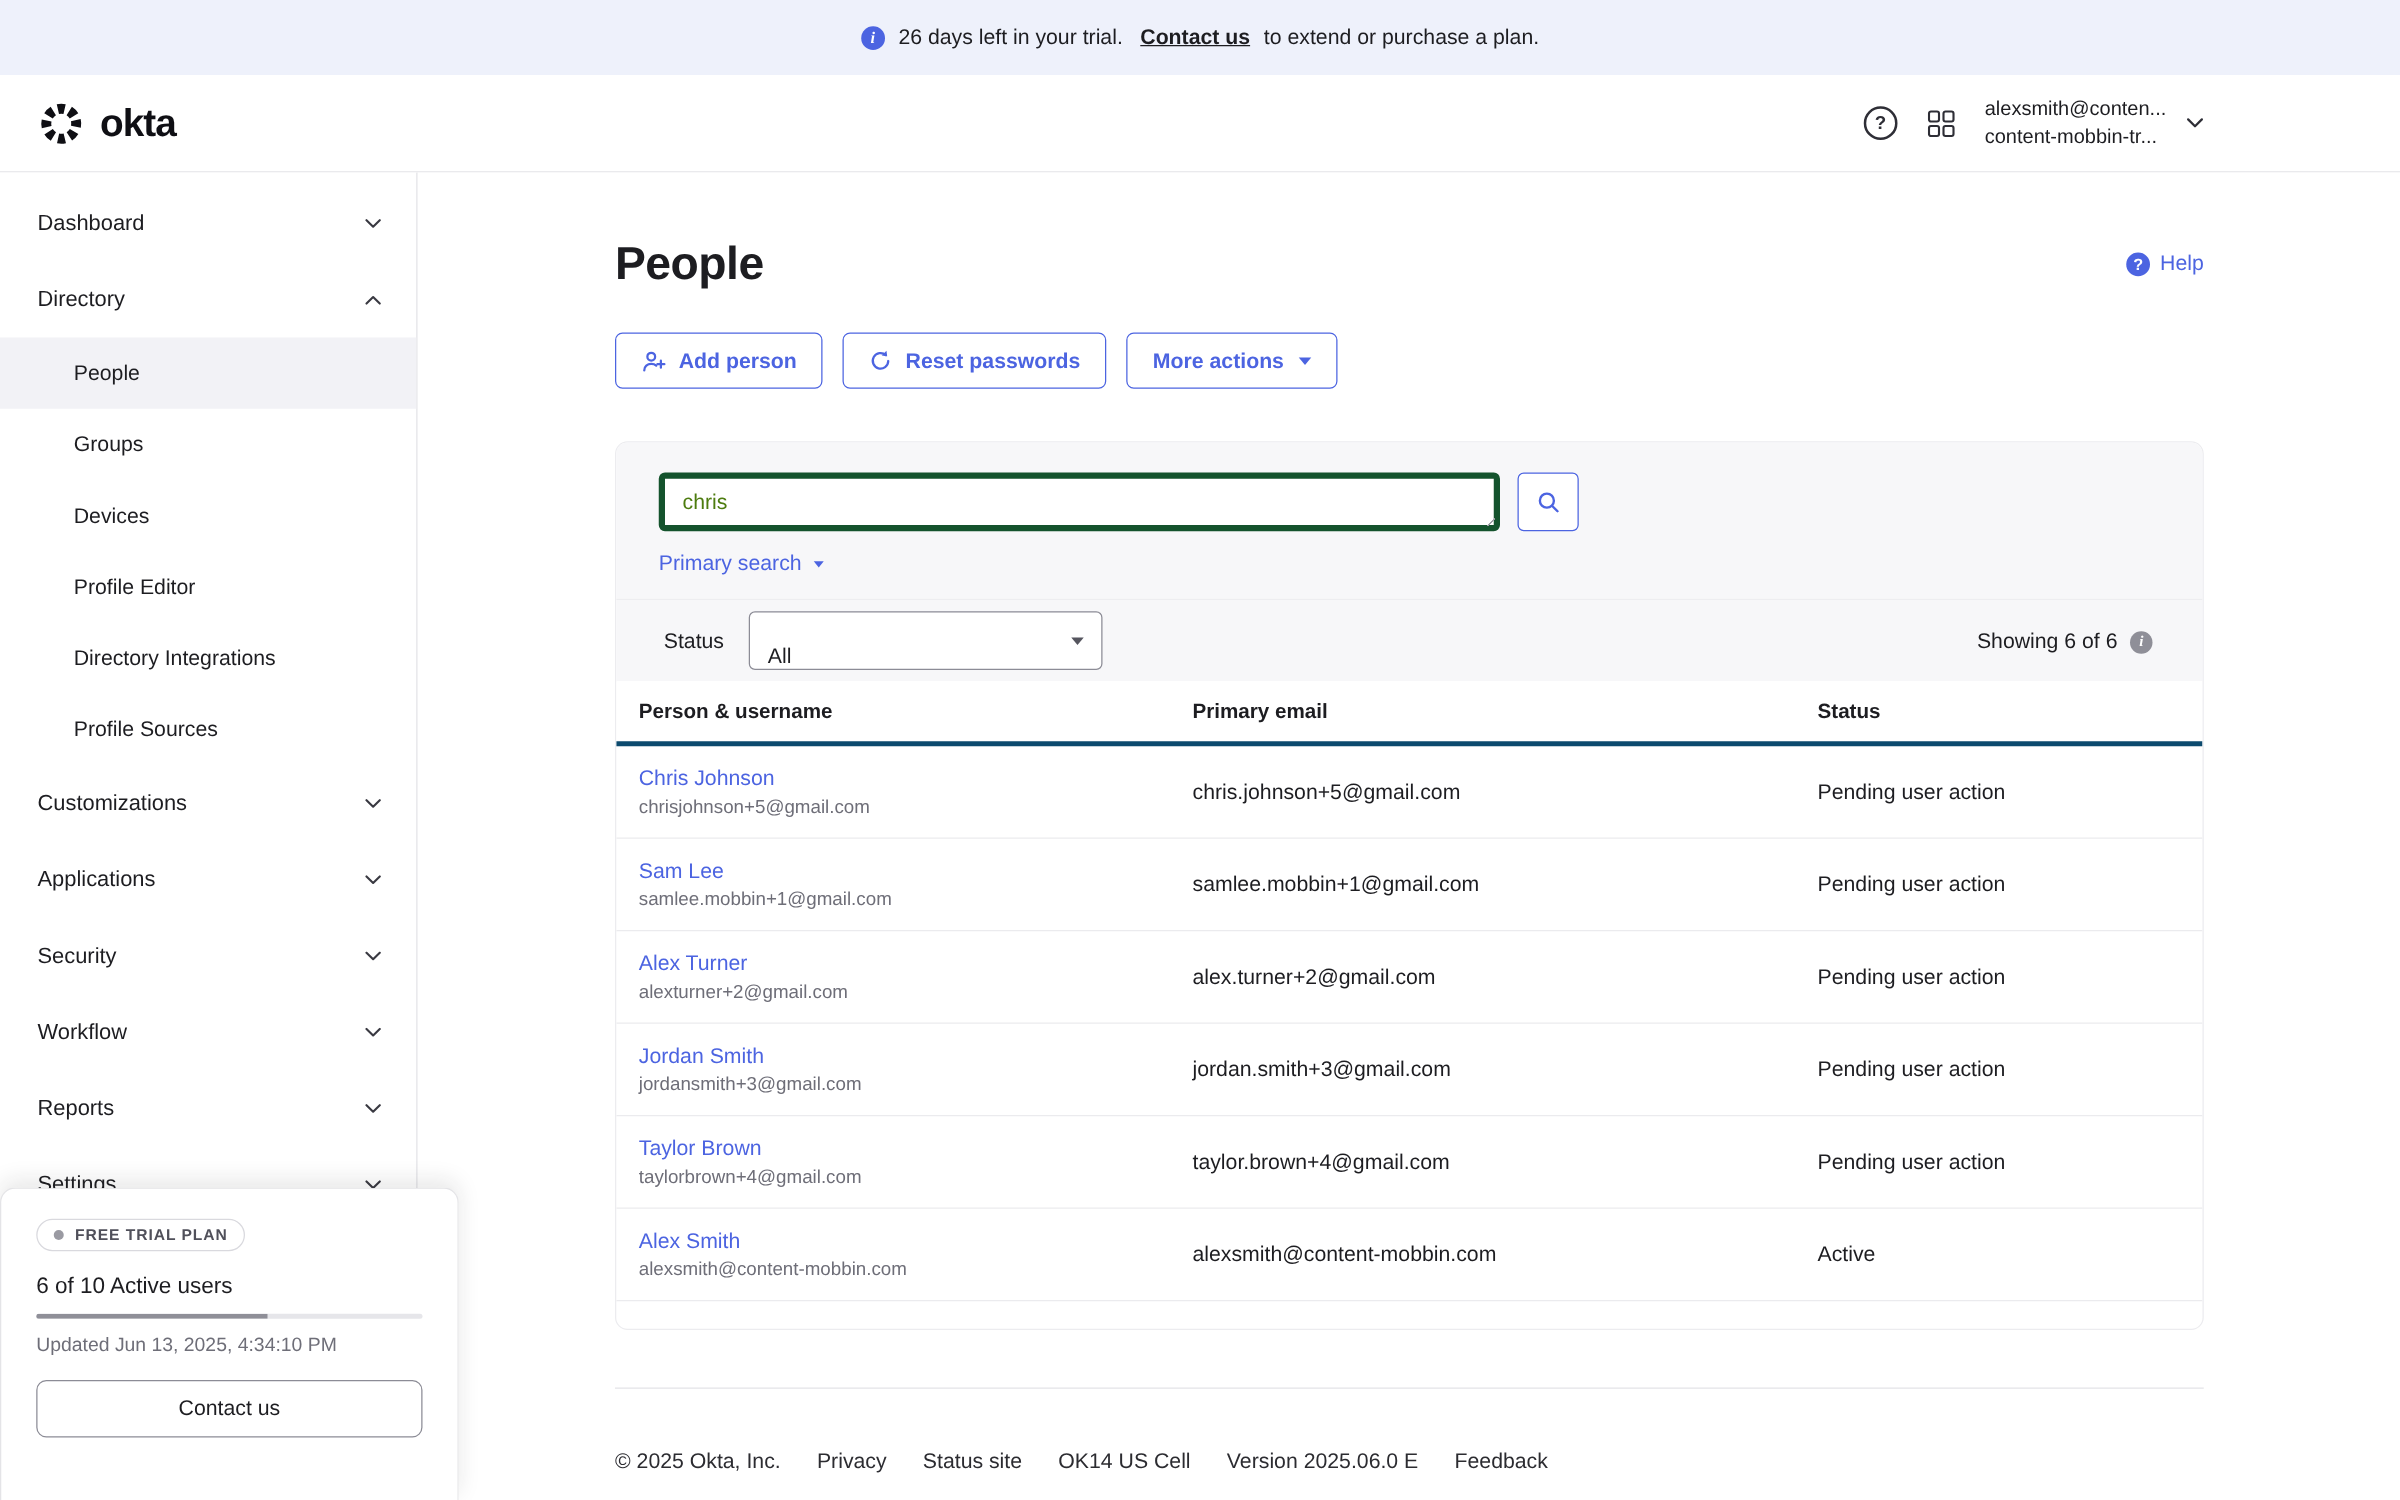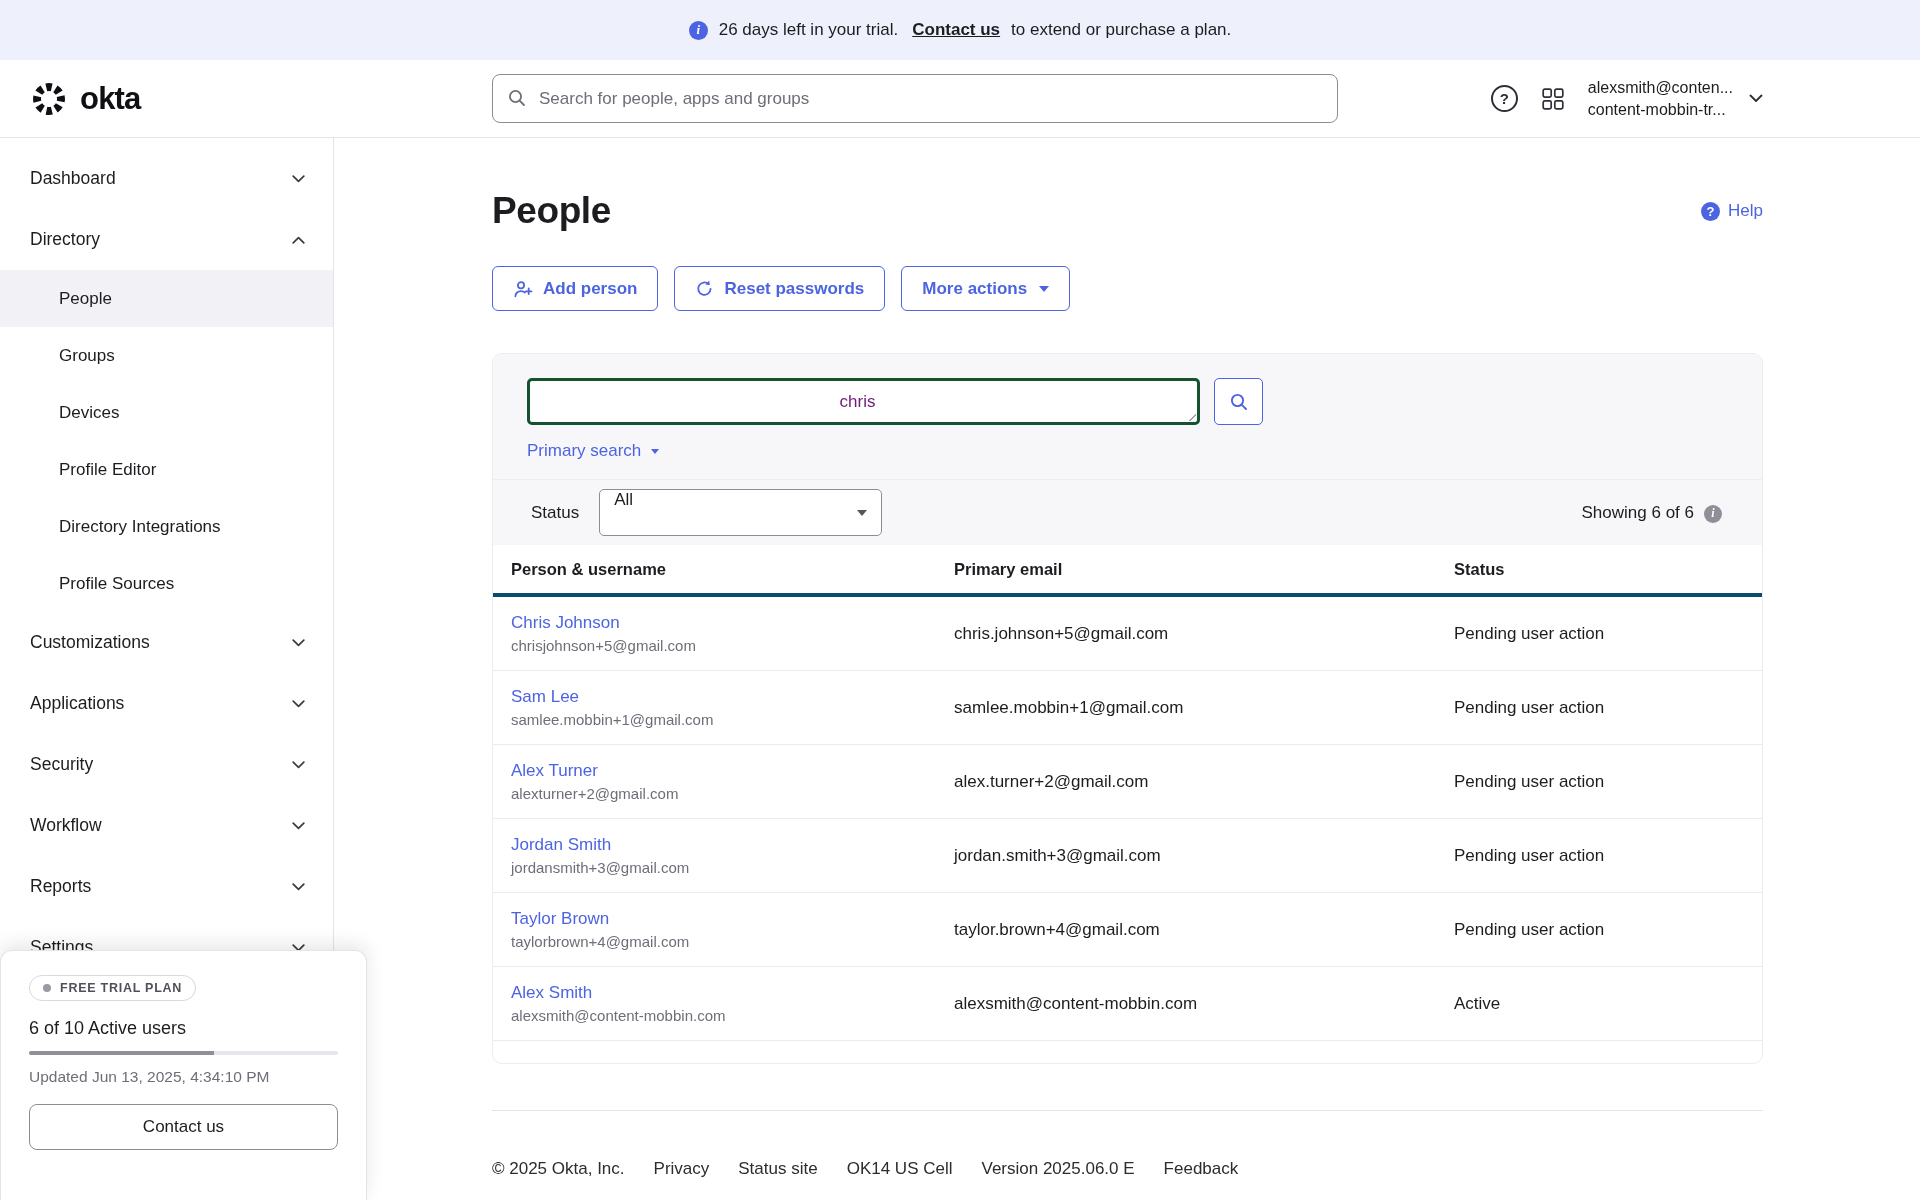--- a/index.html
+++ b/index.html
@@ -121,23 +121,23 @@
     width: 0; height: 0; border-left: 5px solid transparent; border-right: 5px solid transparent;
     border-top: 6px solid #4c64e1; display: inline-block; margin-left: 2px;
   }
   
   .card { margin-top: 42px; border: 1px solid #ececef; border-radius: 10px; overflow: hidden; background: #fff; }
   .filter-area { background: #f7f7f9; padding: 24px 30px 18px 34px; }
   .search-row { display: flex; gap: 14px; align-items: flex-start; }
   .search-box { position: relative; width: 673px; height: 47px; }
   .search-box input {
     width: 100%; height: 100%;
-    border: 3px solid #14532d; border-radius: 5px;
-    padding: 0 26px 0 14px; font-size: 17px; color: #701a75;
-    font-family: "Liberation Sans", sans-serif; outline: none; background: #fff; text-align: center;
+    border: 5px solid #14532d; border-radius: 5px;
+    padding: 0 26px 0 14px; font-size: 17px; color: #4d7c0f;
+    font-family: "Liberation Sans", sans-serif; outline: none; background: #fff;
   }
   .search-box::after {
     content: ""; position: absolute; right: 4px; bottom: 4px; width: 10px; height: 10px;
     background: repeating-linear-gradient(135deg, #a0a0a8 0 1.5px, transparent 1.5px 4.5px);
     clip-path: polygon(100% 0, 100% 100%, 0 100%);
   }
   .search-btn {
     width: 49px; height: 47px; background: #fff;
     border: 1px solid #4c64e1; border-radius: 5px;
     display: flex; align-items: center; justify-content: center; cursor: pointer;
@@ -145,21 +145,21 @@
   .advanced { margin-top: 16px; display: inline-flex; align-items: center; gap: 8px; color: #4c64e1; font-size: 17px; font-weight: 500; cursor: pointer; }
   .advanced .caret-down { border-top-width: 5px; border-left-width: 4.5px; border-right-width: 4.5px; }
   .status-row {
     background: #f7f7f9; border-top: 1px solid #ededf0;
     height: 66px; display: flex; align-items: center; padding: 0 40px 0 38px;
   }
   .status-label { margin-right: 20px; font-size: 17px; }
   .select {
     position: relative; width: 283px; height: 47px;
     background: #fff; border: 1px solid #8c8c96; border-radius: 5px;
-    display: flex; align-items: flex-start; padding: 0 40px 0 14px;
+    display: flex; align-items: flex-end; padding: 0 40px 0 14px;
     font-size: 17px; cursor: pointer;
   }
   .select-caret {
     position: absolute; right: 14px; top: 20px;
     width: 0; height: 0; border-left: 5px solid transparent; border-right: 5px solid transparent;
     border-top: 6px solid #55555e;
   }
   .showing { margin-left: auto; display: flex; align-items: flex-end; gap: 10px; font-size: 17px; }
   .info-dot {
     width: 18px; height: 18px; border-radius: 50%; background: #8f8f98; color: #fff;
@@ -188,27 +188,20 @@
   <span class="banner-link">Contact us</span>
   <span class="banner-suffix">to extend or purchase a plan.</span>
 </div>
 
 <div class="topbar">
   <div class="logo-area">
     <svg class="logo-mark" width="38" height="38" viewBox="0 0 38 38">
       <circle cx="19" cy="19" r="12" fill="none" stroke="#0f0f14" stroke-width="8" stroke-dasharray="5.4 4" transform="rotate(-14 19 19)"></circle>
     </svg>
     <span class="logo-word">okta</span>
-  </div>
-  <div class="topbar-search">
-    <svg class="search-glyph" width="20" height="20" viewBox="0 0 20 20">
-      <circle cx="8.5" cy="8.5" r="5.6" fill="none" stroke="#6e6e78" stroke-width="1.8"></circle>
-      <line x1="12.8" y1="12.8" x2="17" y2="17" stroke="#6e6e78" stroke-width="1.8" stroke-linecap="round"></line>
-    </svg>
-    <input type="text" placeholder="Search for people, apps and groups" style="">
   </div>
   <div class="topbar-right">
     <div class="help-circle">?</div>
     <span class="apps-grid">
       <svg width="22" height="22" viewBox="0 0 22 22">
         <rect x="1.2" y="1.2" width="8" height="8" rx="1.6" fill="none" stroke="#2e2e36" stroke-width="1.7"></rect>
         <rect x="12.8" y="1.2" width="8" height="8" rx="1.6" fill="none" stroke="#2e2e36" stroke-width="1.7"></rect>
         <rect x="1.2" y="12.8" width="8" height="8" rx="1.6" fill="none" stroke="#2e2e36" stroke-width="1.7"></rect>
         <rect x="12.8" y="12.8" width="8" height="8" rx="1.6" fill="none" stroke="#2e2e36" stroke-width="1.7"></rect>
       </svg>

